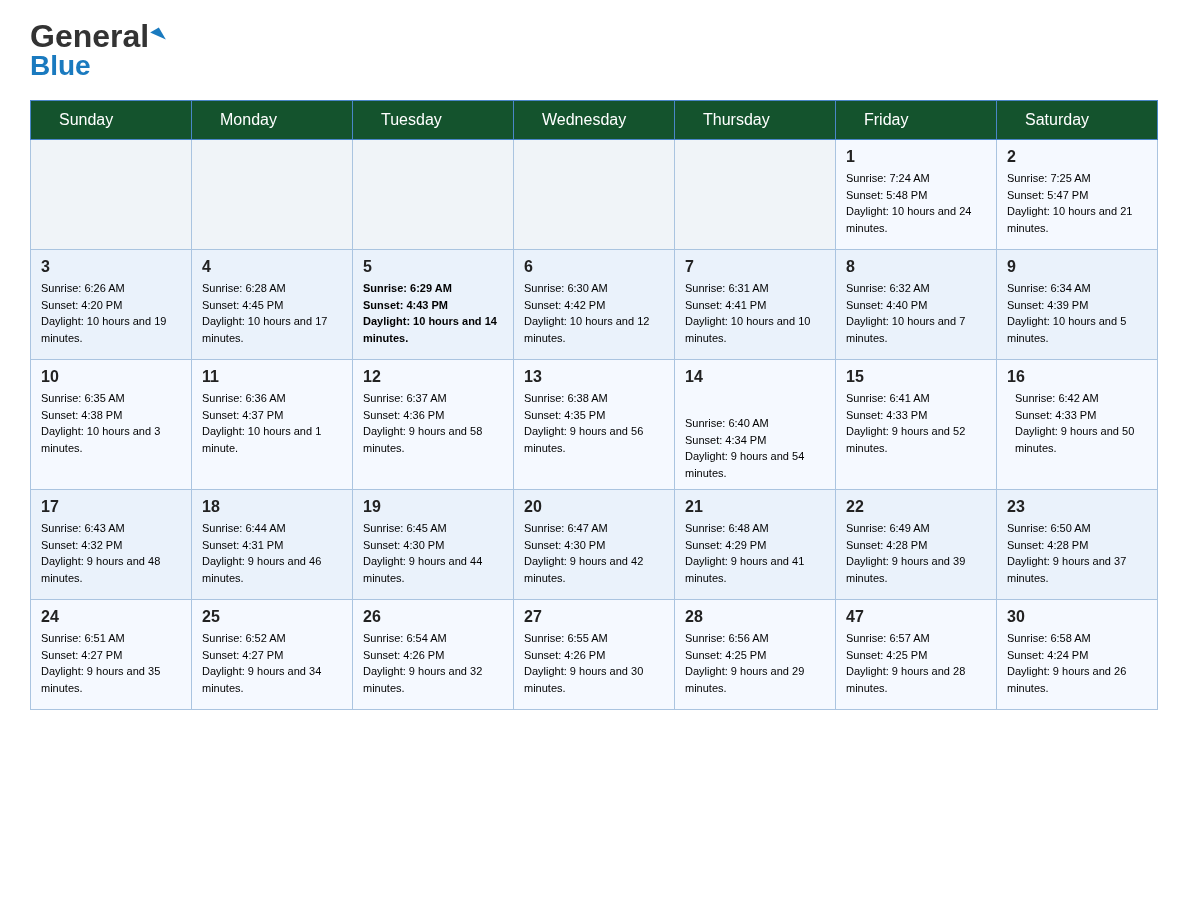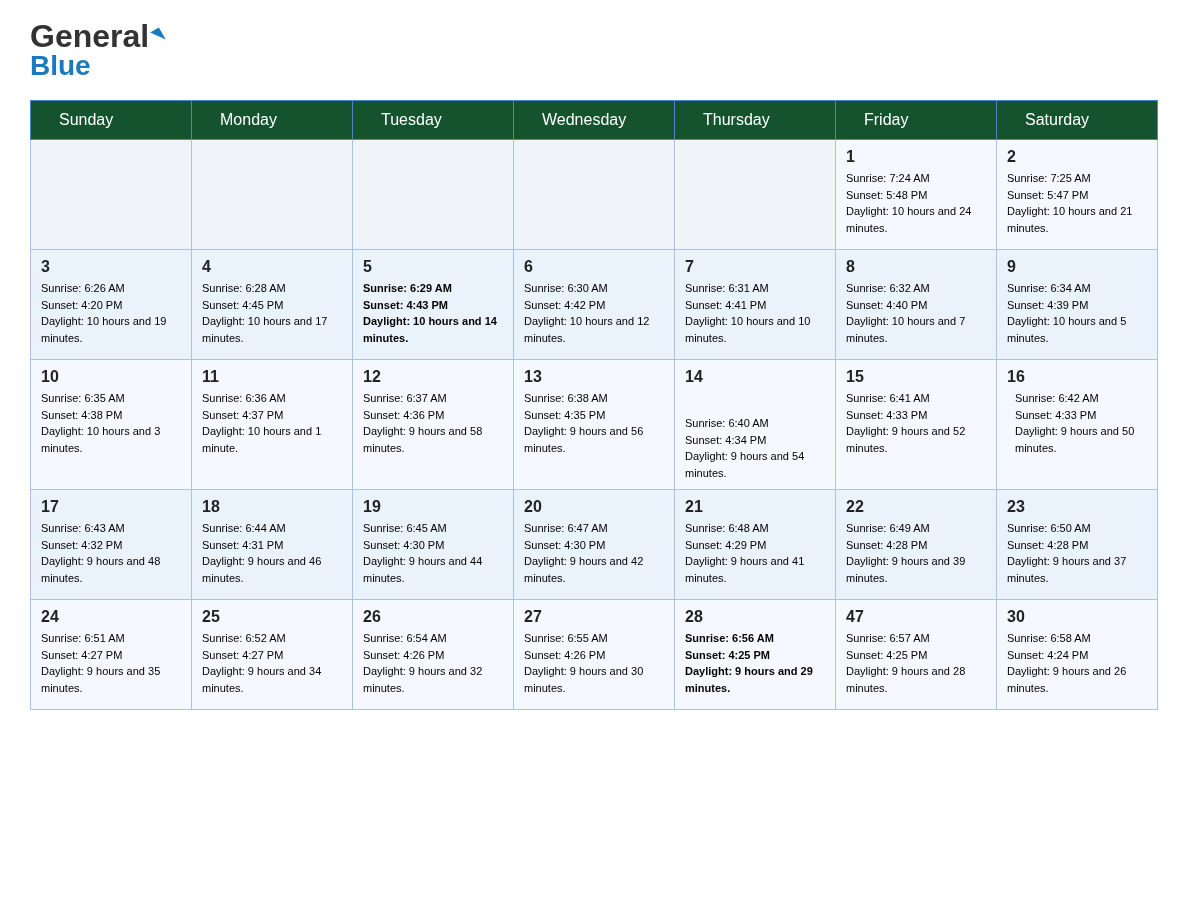--- a/index.html
+++ b/index.html
@@ -306,21 +306,21 @@
 Daylight: 9 hours and 32 minutes.</div>
         </td>
         <td>
           <span class="day-num">27</span>
           <div class="day-info" style="white-space: pre-line;">Sunrise: 6:55 AM
 Sunset: 4:26 PM
 Daylight: 9 hours and 30 minutes.</div>
         </td>
         <td>
           <span class="day-num">28</span>
-          <div class="day-info" style="white-space: pre-line; font-weight: bold;">Sunrise: 6:56 AM
+          <div class="day-info" style="white-space: pre-line;">Sunrise: 6:56 AM
 Sunset: 4:25 PM
 Daylight: 9 hours and 29 minutes.</div>
         </td>
         <td>
           <span class="day-num">47</span>
           <div class="day-info" style="white-space: pre-line;">Sunrise: 6:57 AM
 Sunset: 4:25 PM
 Daylight: 9 hours and 28 minutes.</div>
         </td>
         <td>

